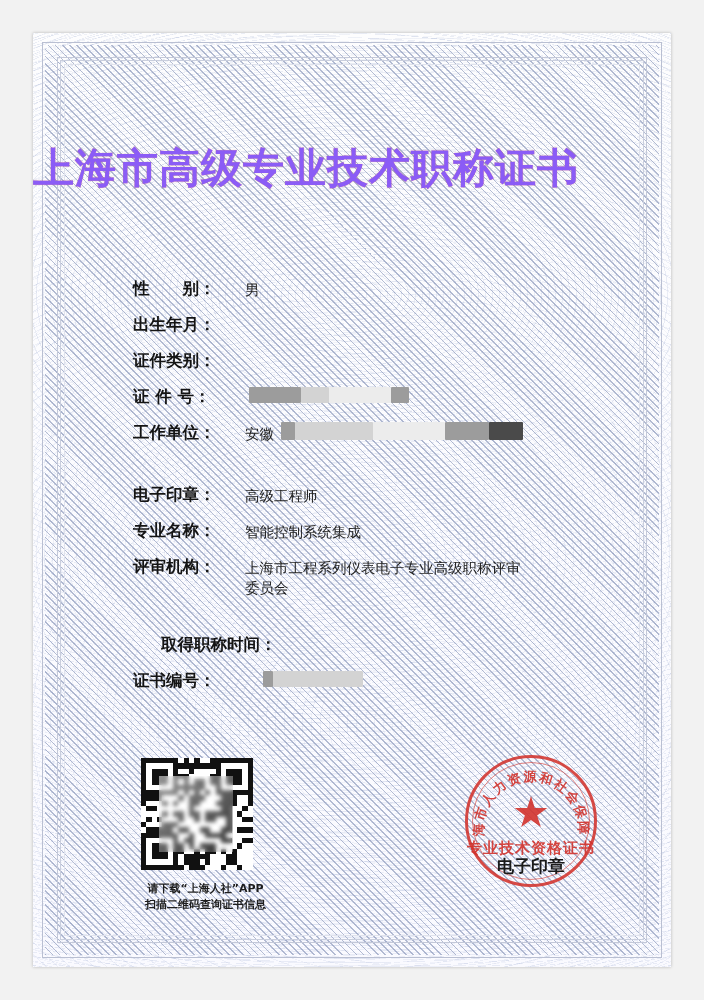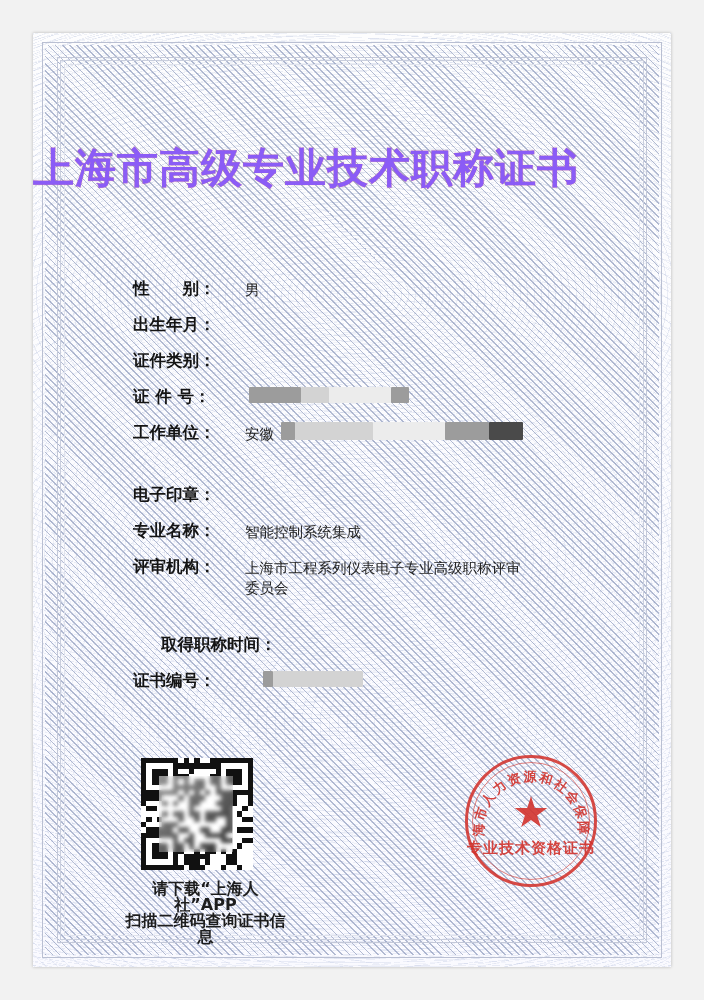--- a/index.html
+++ b/index.html
@@ -173,21 +173,21 @@
       linear-gradient(135deg, rgba(255,255,255,0.55), rgba(255,255,255,0.15));
     backdrop-filter: blur(2px);
   }
   .qr-caption {
     position: absolute;
     left: 90px;
     top: 848px;
     width: 165px;
     text-align: center;
     font-family: "DejaVu Sans", "Liberation Sans", sans-serif;
-    font-size: 16px;
+    font-size: 11px;
     line-height: 16px;
     color: #1d1d1d;
     font-weight: bold;
   }
 
   
   .seal {
     position: absolute;
     left: 432px;
     top: 722px;
@@ -304,20 +304,21 @@
         <span class="redact r-light" style="left:162px; top:0px; width:78px; height:18px;"></span>
         <span class="redact r-white" style="left:240px; top:0px; width:72px; height:18px;"></span>
         <span class="redact r-mid" style="left:312px; top:0px; width:44px; height:18px;"></span>
         <span class="redact r-dark" style="left:356px; top:0px; width:34px; height:18px;"></span>
       </div>
 
       <div class="gap-block"></div>
 
       <div class="row">
         <div class="label">电子印章：</div>
+        <div class="value">高级工程师</div>
       </div>
 
       <div class="row">
         <div class="label">专业名称：</div>
         <div class="value">智能控制系统集成</div>
       </div>
 
       <div class="row">
         <div class="label">评审机构：</div>
         <div class="value">上海市工程系列仪表电子专业高级职称评审
@@ -796,16 +797,17 @@
       <svg class="seal-arc" viewBox="0 0 132 132">
         <defs>
           <path id="arcpath" d="M 18,74 A 48,48 0 0 1 114,74" fill="none"></path>
         </defs>
         <text>
           <textPath href="#arcpath" startOffset="50%" text-anchor="middle" id="seal-arc-label">上海市人力资源和社会保障局</textPath>
         </text>
       </svg>
       <div class="seal-star"></div>
       <div class="seal-sub">专业技术资格证书</div>
+      <div class="seal-label">电子印章</div>
     </div>
 
   </div>
 </div>
 
 </body></html>

